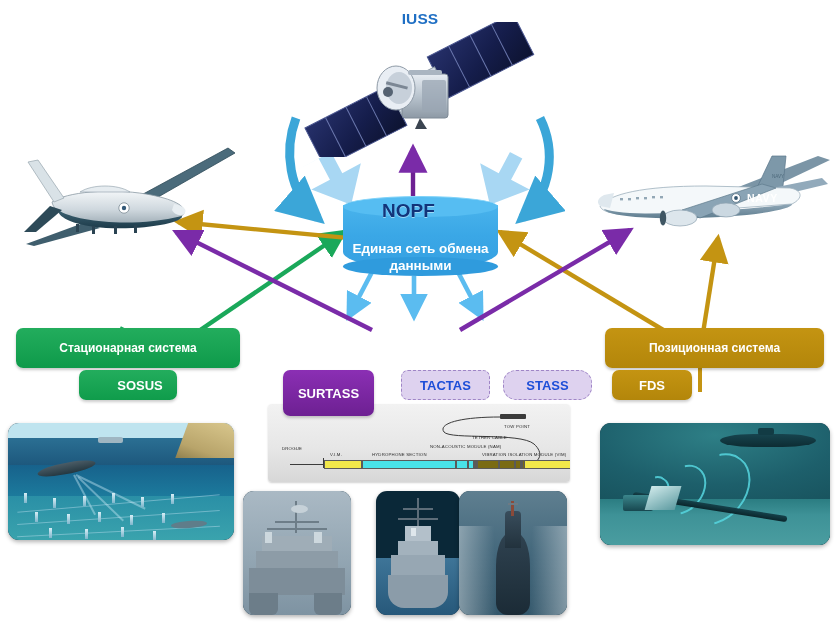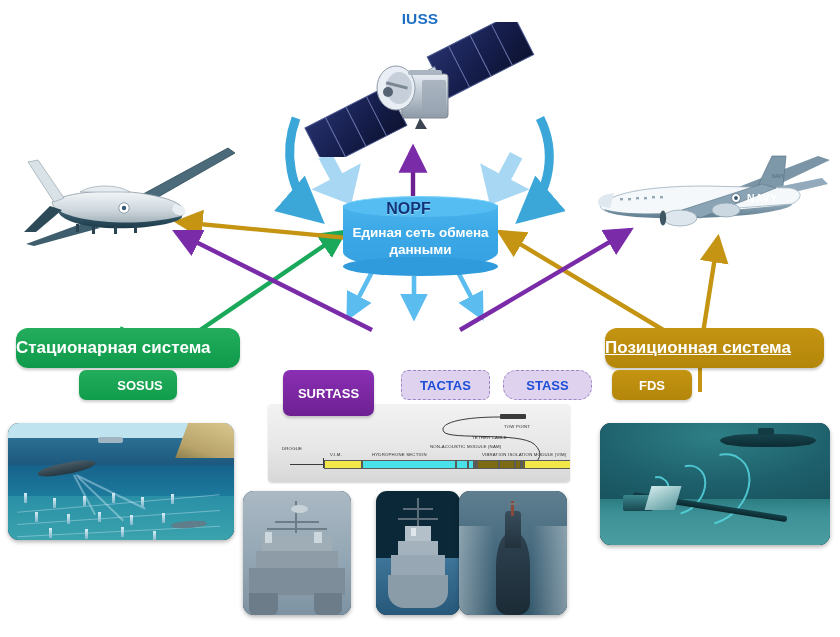--- a/index.html
+++ b/index.html
@@ -44,40 +44,40 @@
     position:absolute; left:0; top:0; width:155px; height:21px;
     background:#56bdf2; border-radius:50%;
     border-top:1px solid #7fd2f8;
   }
   .cyl .bot{
     position:absolute; left:0; top:61px; width:155px; height:19px;
     background:#2f9bdd; border-radius:50%;
   }
   .cyl .nopf{
     position:absolute; left:0; top:4px; width:131px; text-align:center;
-    font-size:16px; font-weight:bold; color:#12347a; z-index:3;
+    font-size:19px; font-weight:bold; color:#12347a; z-index:3;
     text-shadow:0 1px 0 #9bd9f7;
   }
   .cyl .sub{
-    position:absolute; left:0; top:28px; width:155px; text-align:center;
+    position:absolute; left:0; top:44px; width:155px; text-align:center;
     font-size:13.5px; font-weight:bold; color:#ffffff; line-height:17px; z-index:3;
   }
 
   
   .cat {
     position:absolute; z-index:6;
-    border-radius:12px;
-    display:flex; align-items:center; justify-content:flex-start;
-    color:#fff; font-weight:bold; font-size:17px;
+    border-radius:7px;
+    display:flex; align-items:center; justify-content:center;
+    color:#fff; font-weight:bold; font-size:12px;
     box-shadow:0 2px 3px rgba(0,0,0,.22);
     text-align:center;
   }
   .cat.green  { background:linear-gradient(180deg,#23ad5d 0%,#0e9a4a 100%); }
   .cat.purple { background:linear-gradient(180deg,#7f28a8 0%,#6b1f90 100%); }
-  .cat.gold   { background:linear-gradient(180deg,#c49412 0%,#b3860a 100%);text-decoration:underline; }
+  .cat.gold   { background:linear-gradient(180deg,#c49412 0%,#b3860a 100%); }
 
   .tag {
     position:absolute; z-index:6; border-radius:7px;
     display:flex; align-items:center; justify-content:center;
     font-weight:bold; font-size:13px;
     box-shadow:0 2px 3px rgba(0,0,0,.2);
     text-align:center;
   }
   .tag.green  { background:linear-gradient(180deg,#23ad5d 0%,#0f9c4b 100%); color:#fff;padding-left:24px; }
   .tag.purple { background:linear-gradient(180deg,#8b2fb4 0%,#6d2092 100%); color:#fff; }

